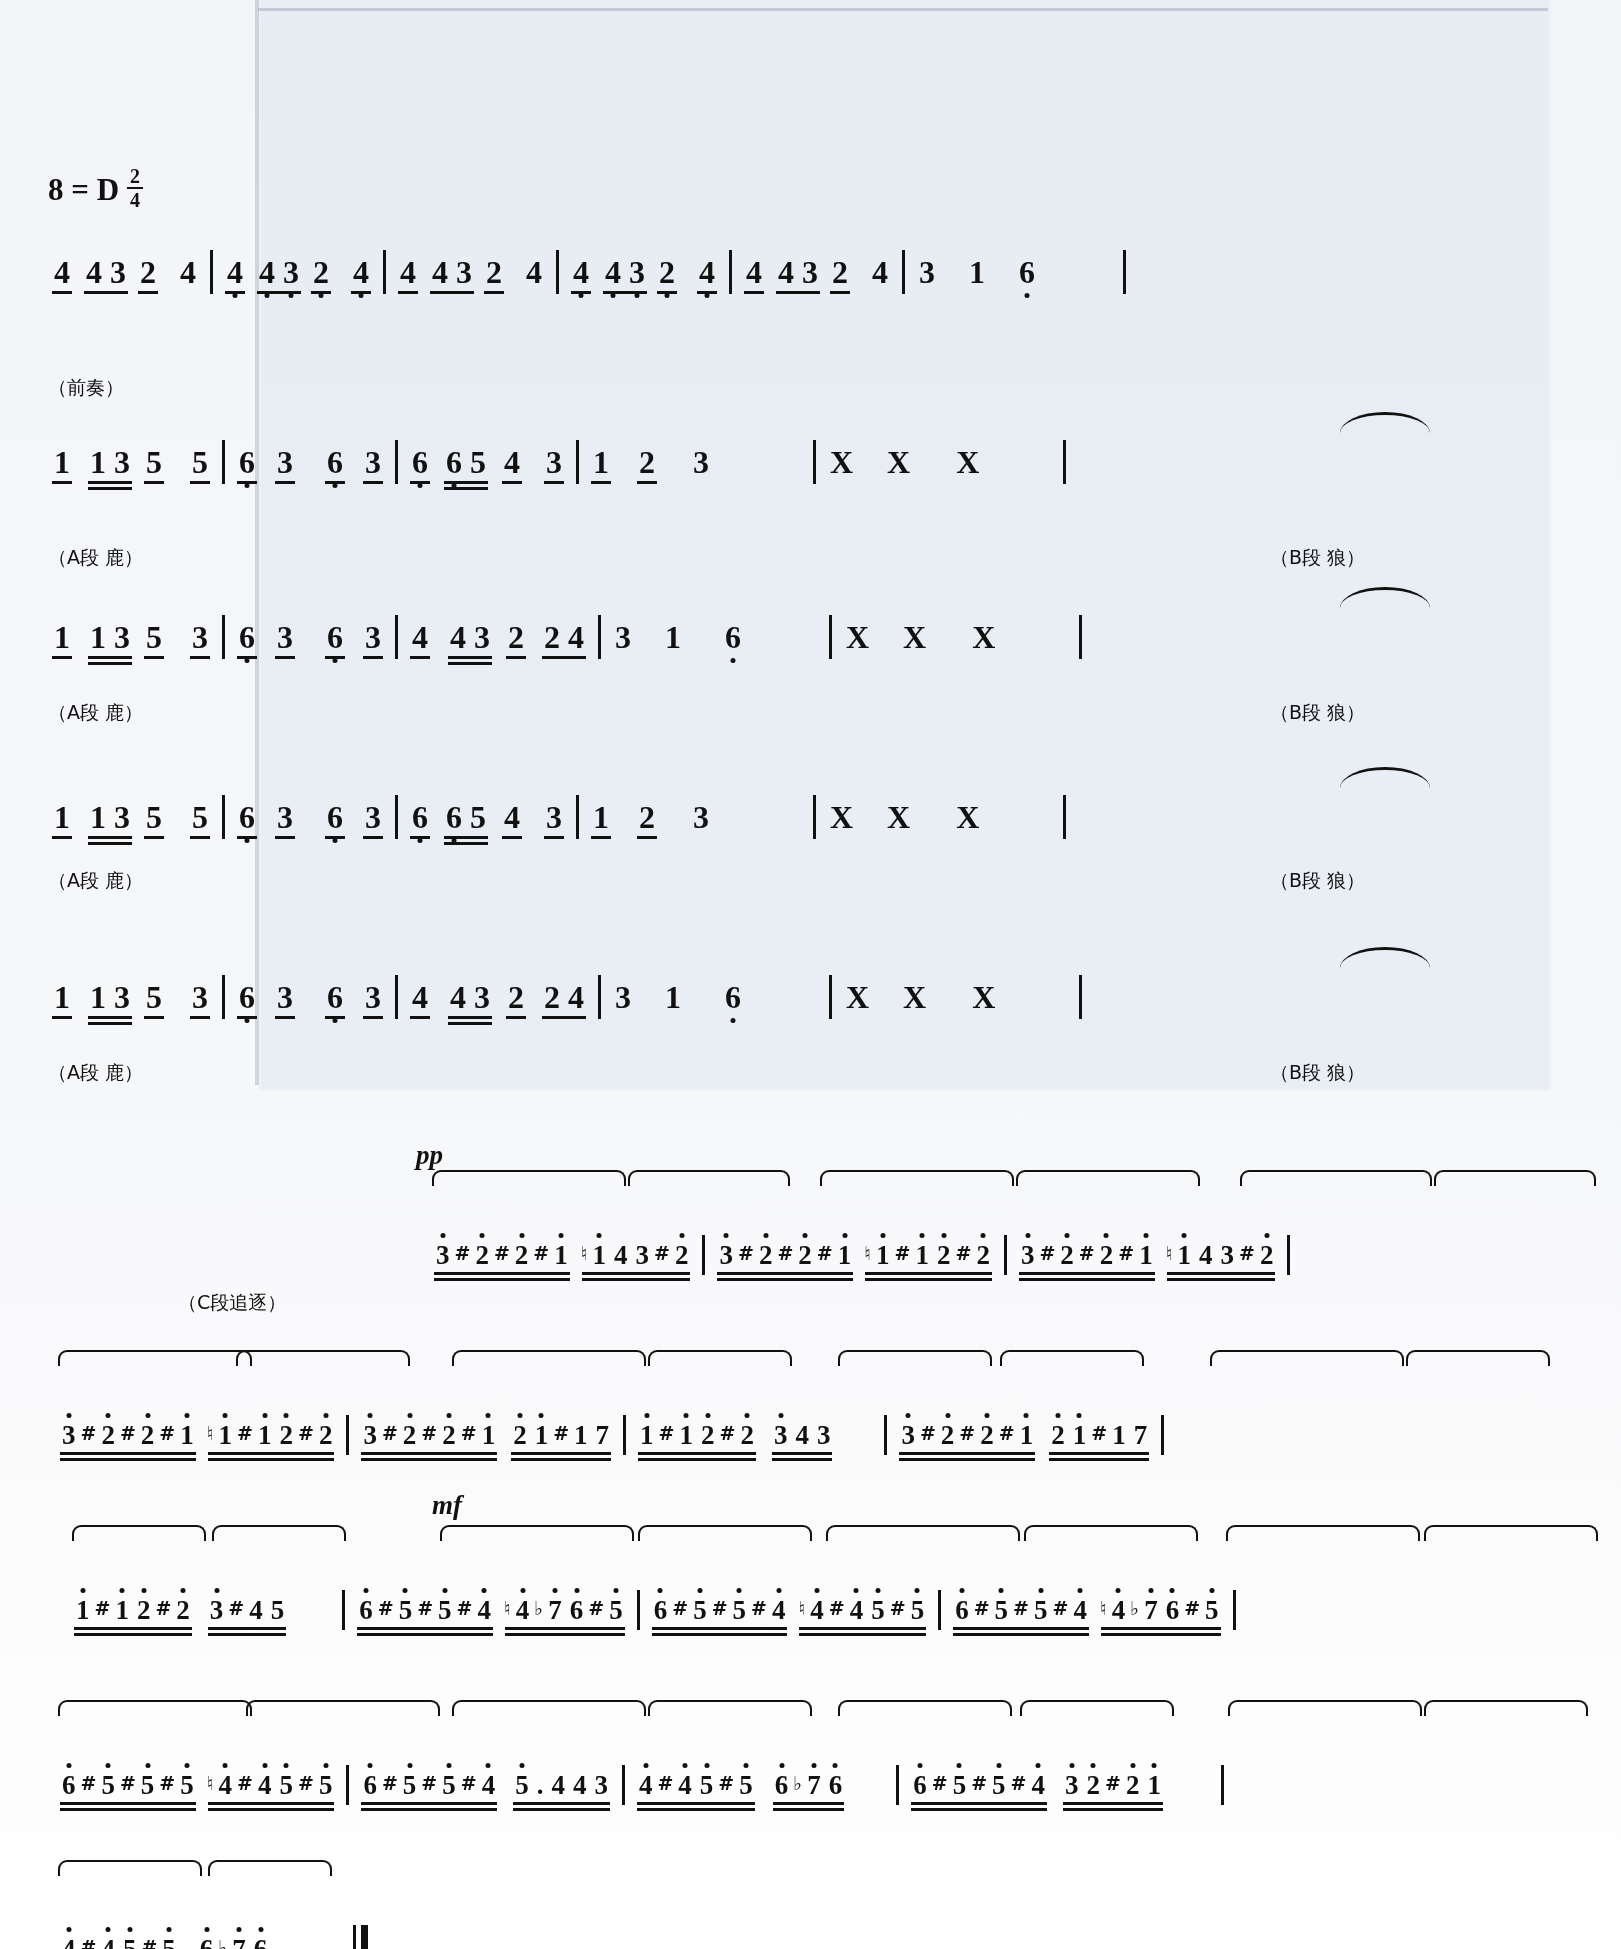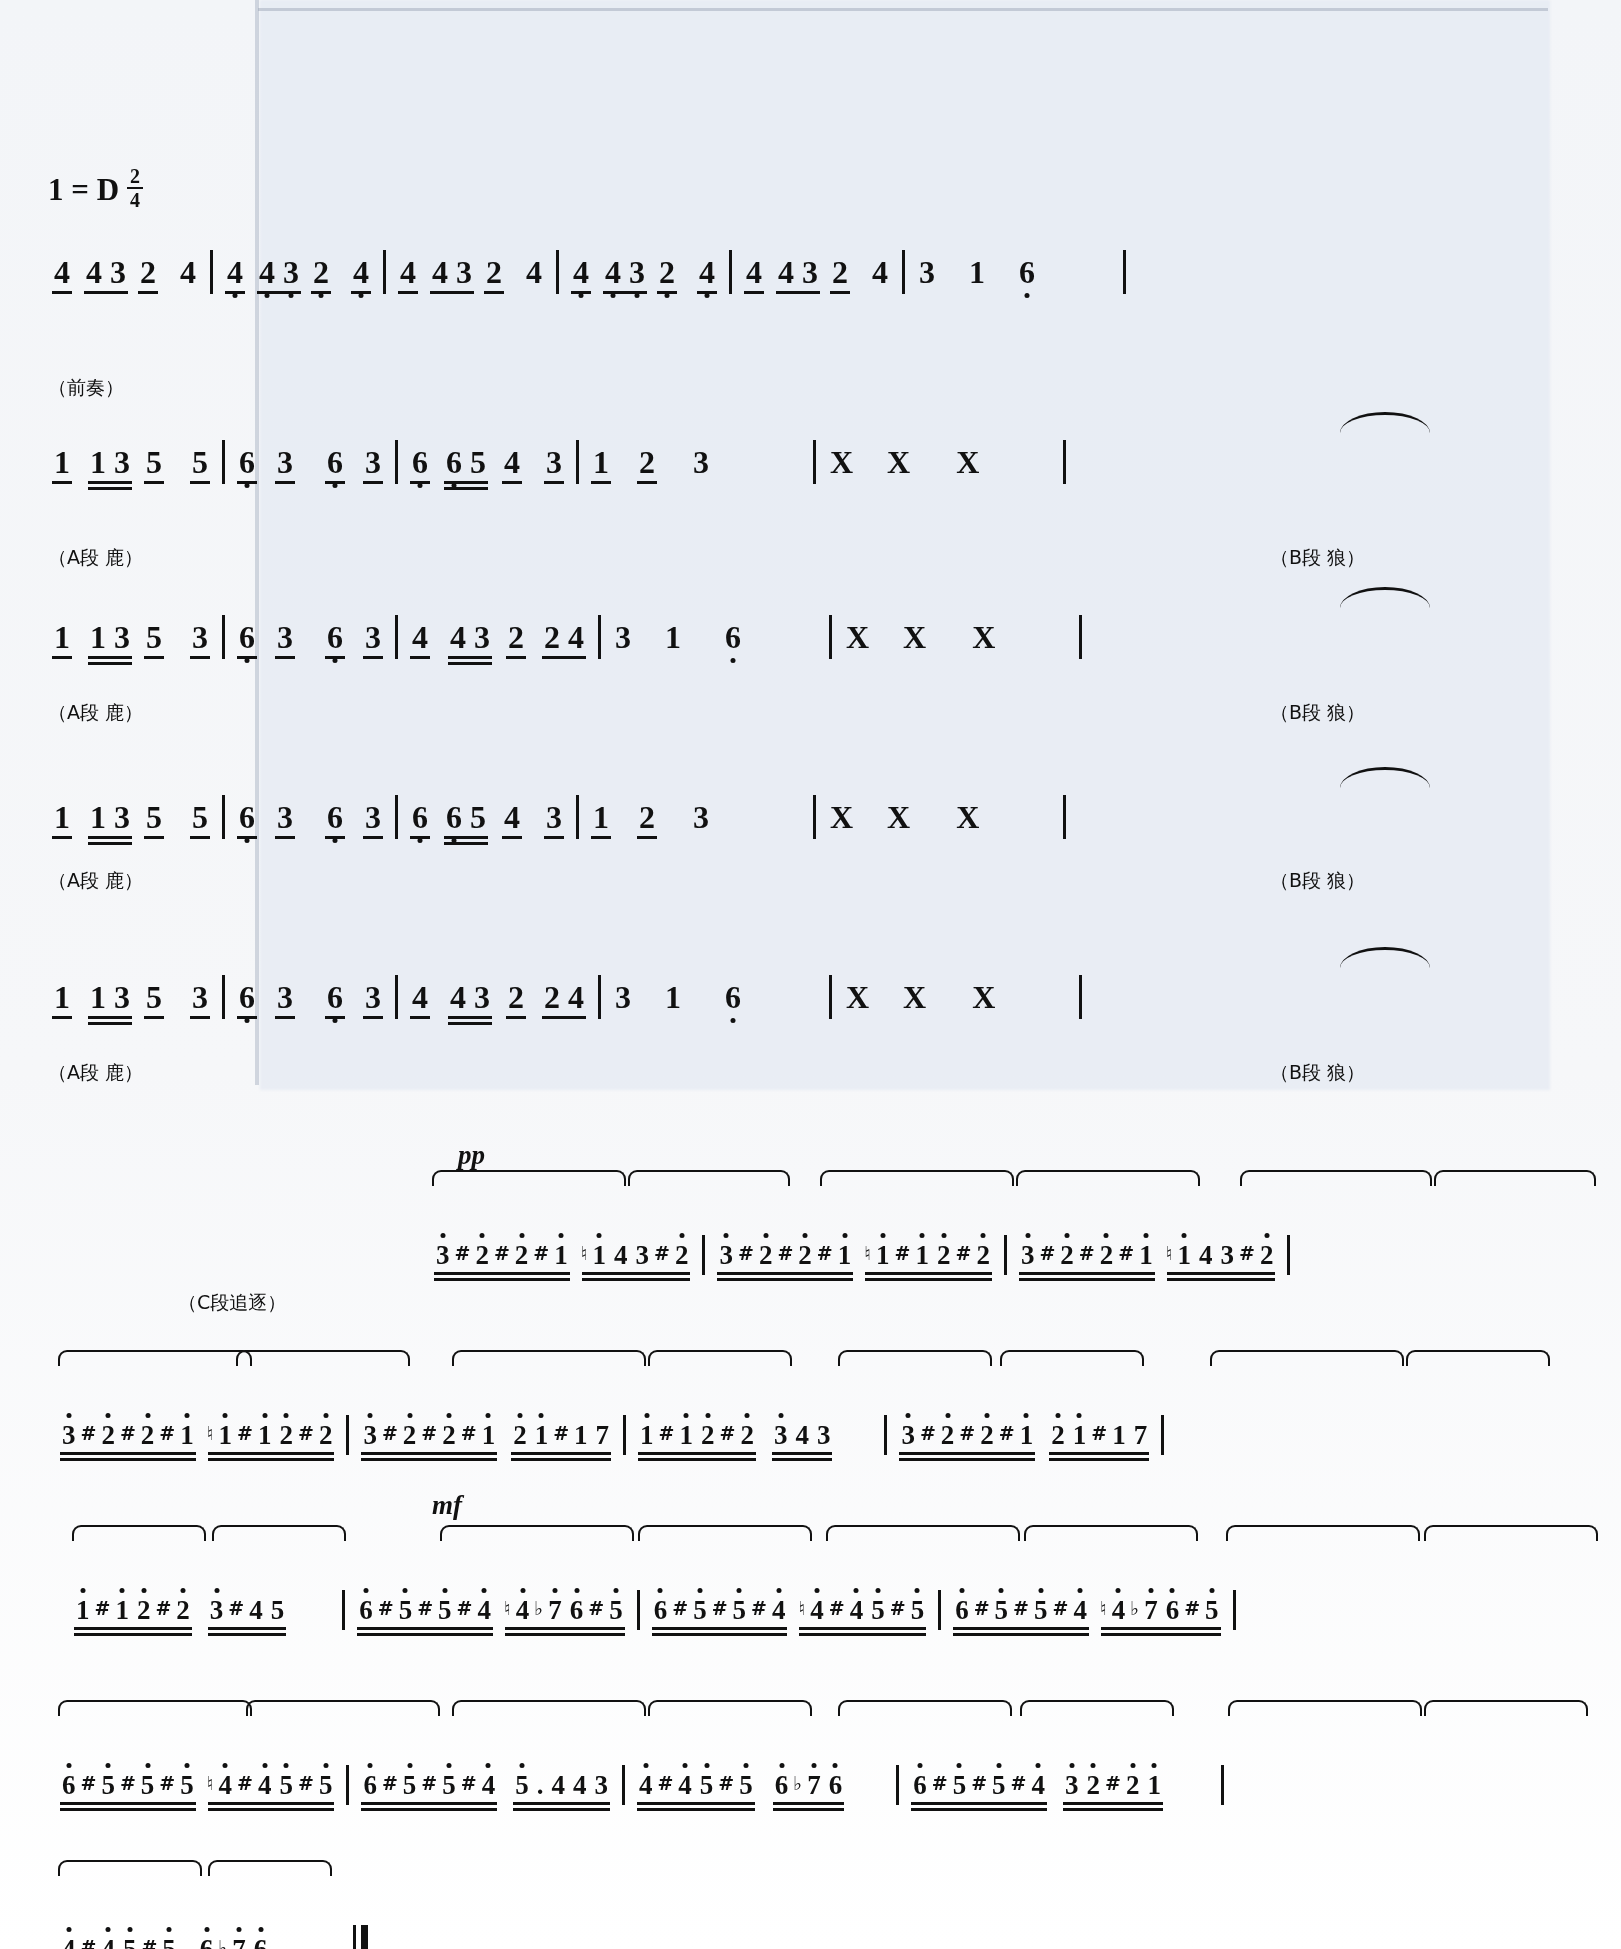--- a/index.html
+++ b/index.html
@@ -216,21 +216,21 @@
 </head>
 <body>
 
 <div id="sheet">
   <div id="scan-top-tint"></div>
   <div id="scan-edge-left"></div>
   <div id="scan-edge-top"></div>
 
 
   <div class="keysig">
-    <span>1 = D</span>
+    <span>8 = D</span>
     <span class="frac">
       <span class="num">2</span>
       <span style="width:16px;height:2px;background:#111;display:block"></span>
       <span class="den">4</span>
     </span>
   </div>
 
   <div class="line" style="left:50px; top:250px;">
     <span class="meas">
       <span class="grp beam1">
@@ -708,21 +708,21 @@
           <span class="n">X</span>
         </span>
     </span>
     <span class="gap" style="width:70px"></span>
     <span class="bar"></span>
   </div>
   <div class="slur" style="left:1340px; top:947px; width:90px;"></div>
   <div class="lbl" style="left:48px; top:1060px;">（A段  鹿）</div>
   <div class="lbl" style="left:1270px; top:1060px;">（B段  狼）</div>
 
-  <div class="dyn" style="left:458px; top:1140px;text-align:center;">pp</div>
+  <div class="dyn" style="left:416px; top:1140px;text-align:center;">pp</div>
   <div class="phr" style="left:432px; top:1170px; width:190px;"></div>
   <div class="phr" style="left:628px; top:1170px; width:158px;"></div>
   <div class="phr" style="left:820px; top:1170px; width:190px;"></div>
   <div class="phr" style="left:1016px; top:1170px; width:180px;"></div>
   <div class="phr" style="left:1240px; top:1170px; width:188px;"></div>
   <div class="phr" style="left:1434px; top:1170px; width:158px;"></div>
 
   <div class="line" style="left:432px; top:1235px;">
     <span class="meas">
       <span class="grp beam2">

